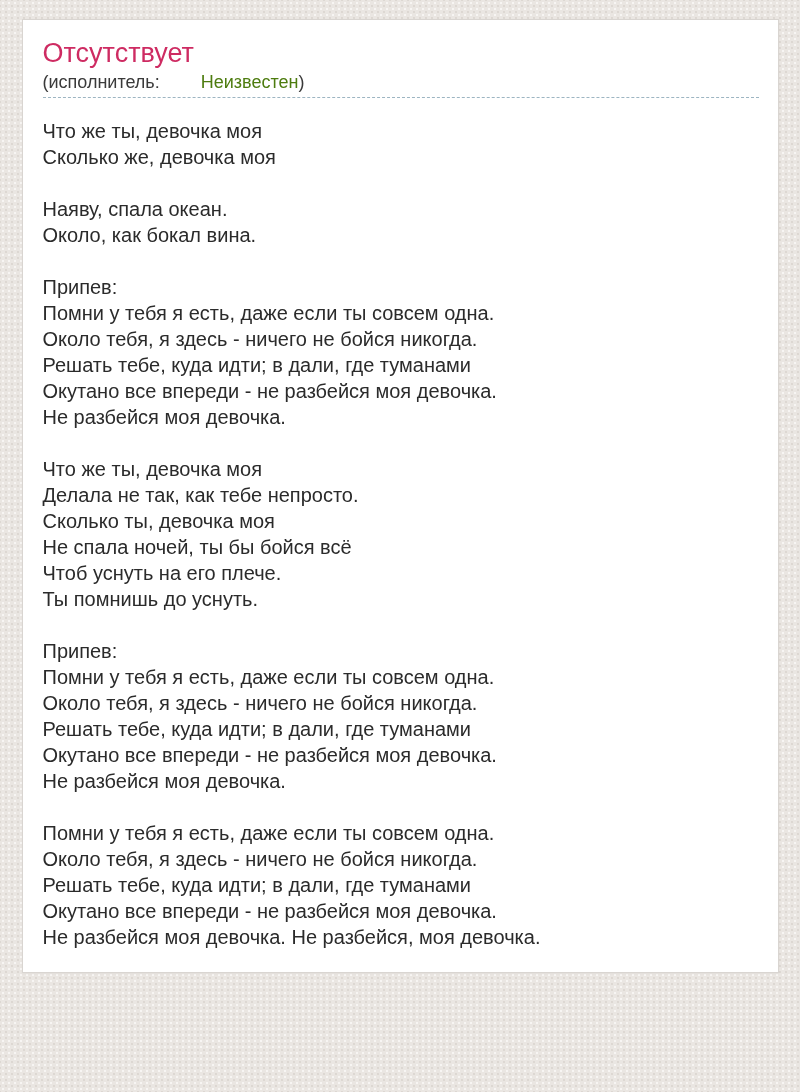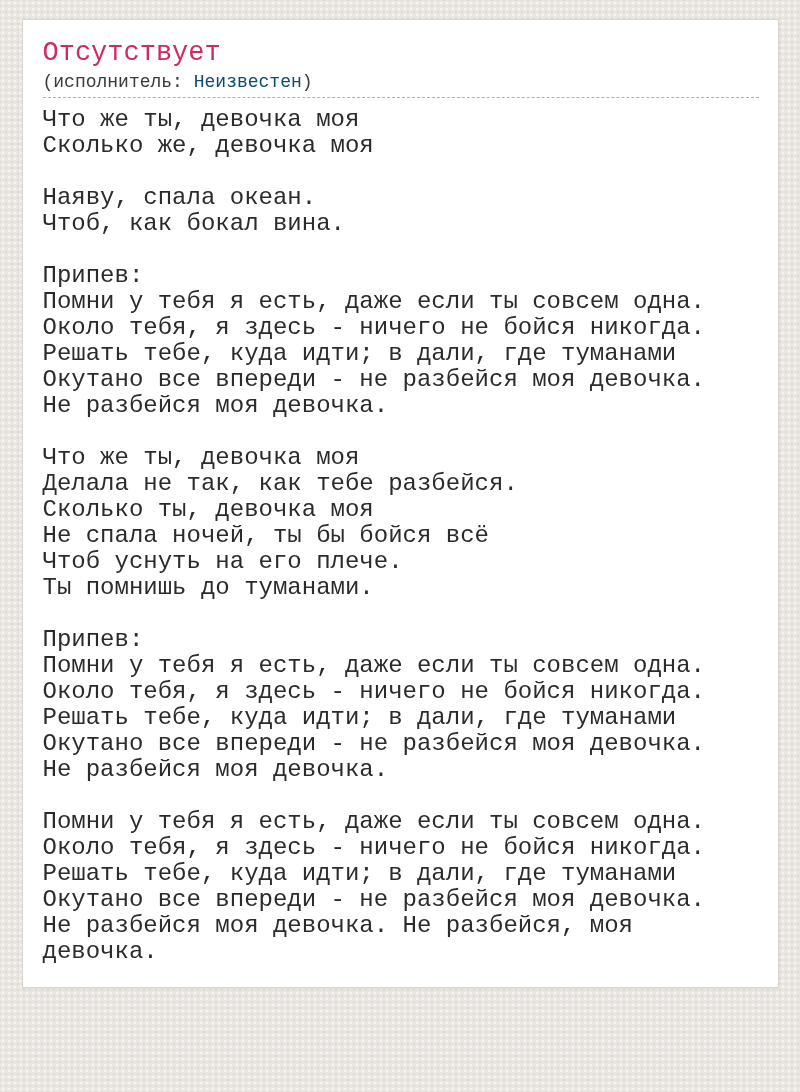--- a/index.html
+++ b/index.html
@@ -15,47 +15,47 @@
     background-size: 6px 6px, 6px 6px;
     background-position: 0 0, 3px 3px;
   }
   .card {
     width: 757px;
     margin: 19px auto 23px auto;
     background: #ffffff;
     border: 1px solid #d9d5d1;
     box-shadow: 0 1px 2px rgba(0,0,0,0.04);
     padding: 18px 19px 22px 20px;
-    font-family: Liberation Mono, monospace;
   }
   .title {
     font-size: 27px;
     line-height: 30px;
     font-weight: 400;
     color: #ce2b62;
   }
   .artist-line {
     margin-top: 3px;
     font-size: 18px;
     line-height: 22px;
     color: #3a3a3a;
   }
   .artist-link {
-    color: #0c4a6e;
+    color: #4d7c0f;
     text-decoration: none;
     cursor: pointer;
+    margin-left: 36px;
   }
   .divider {
     border-bottom: 1px dashed #9db5c2;
     margin-top: 4px;
     height: 0;
   }
   .lyrics {
-    margin-top: 9px;
-    font-size: 24px;
+    margin-top: 20px;
+    font-size: 20px;
     line-height: 26px;
     color: #2b2b2b;
   }
   .stanza { margin: 0 0 26px 0; }
   .stanza:last-child { margin-bottom: 0; }
 </style>
 </head>
 <body>
 
 <div class="card">
@@ -68,39 +68,39 @@
 
   <div class="lyrics">
 
     <p class="stanza">
       <span style="display:block">Что же ты, девочка моя</span>
       <span style="display:block">Сколько же, девочка моя</span>
     </p>
 
     <p class="stanza">
       <span style="display:block">Наяву, спала океан.</span>
-      <span style="display:block">Чтоб, как бокал вина.</span>
+      <span style="display:block">Около, как бокал вина.</span>
     </p>
 
     <p class="stanza">
       <span style="display:block">Припев:</span>
       <span style="display:block">Помни у тебя я есть, даже если ты совсем одна.</span>
       <span style="display:block">Около тебя, я здесь - ничего не бойся никогда.</span>
       <span style="display:block">Решать тебе, куда идти; в дали, где туманами</span>
       <span style="display:block">Окутано все впереди - не разбейся моя девочка.</span>
       <span style="display:block">Не разбейся моя девочка.</span>
     </p>
 
     <p class="stanza">
       <span style="display:block">Что же ты, девочка моя</span>
-      <span style="display:block">Делала не так, как тебе разбейся.</span>
+      <span style="display:block">Делала не так, как тебе непросто.</span>
       <span style="display:block">Сколько ты, девочка моя</span>
       <span style="display:block">Не спала ночей, ты бы бойся всё</span>
       <span style="display:block">Чтоб уснуть на его плече.</span>
-      <span style="display:block">Ты помнишь до туманами.</span>
+      <span style="display:block">Ты помнишь до уснуть.</span>
     </p>
 
     <p class="stanza">
       <span style="display:block">Припев:</span>
       <span style="display:block">Помни у тебя я есть, даже если ты совсем одна.</span>
       <span style="display:block">Около тебя, я здесь - ничего не бойся никогда.</span>
       <span style="display:block">Решать тебе, куда идти; в дали, где туманами</span>
       <span style="display:block">Окутано все впереди - не разбейся моя девочка.</span>
       <span style="display:block">Не разбейся моя девочка.</span>
     </p>

